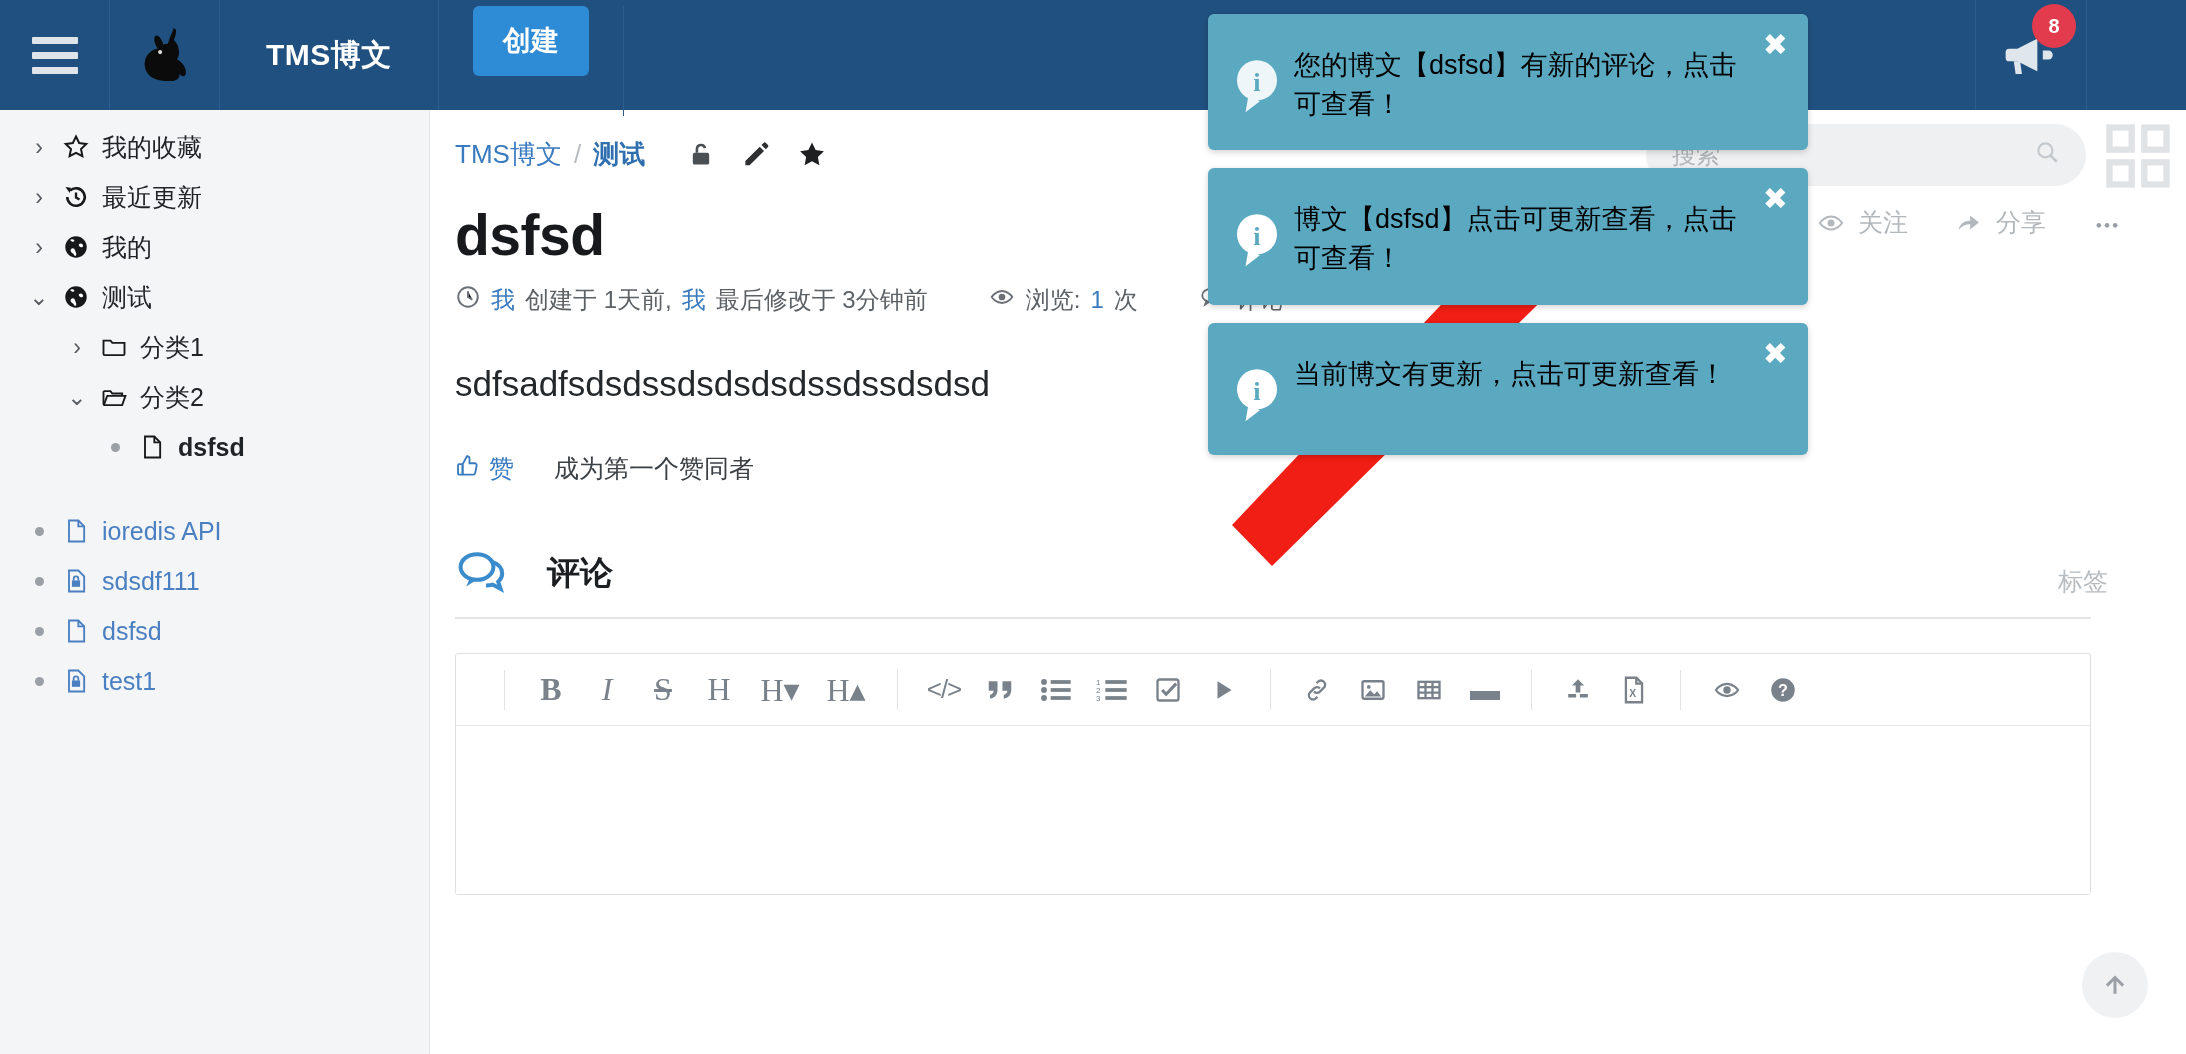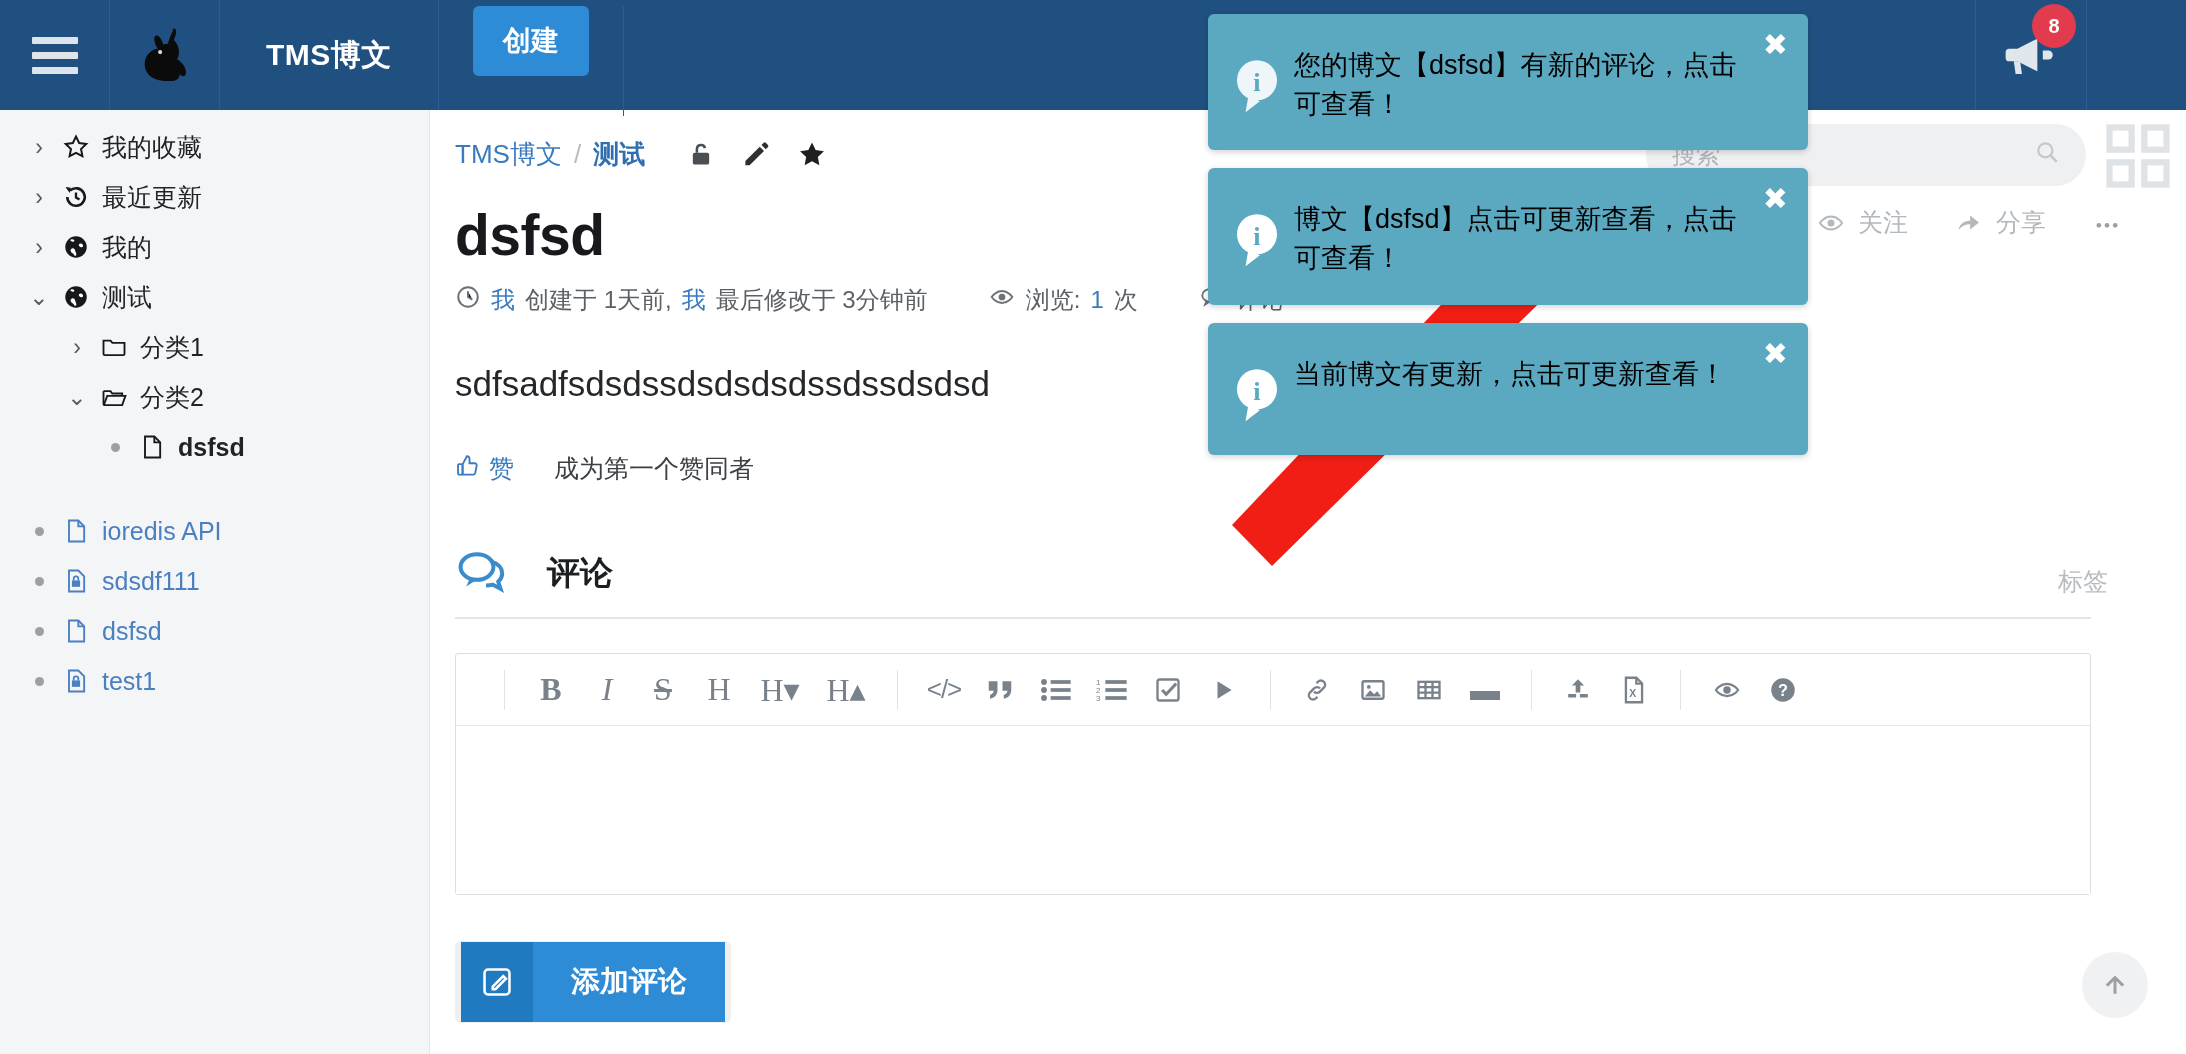--- a/index.html
+++ b/index.html
@@ -629,29 +629,20 @@
                 <circle cx="12" cy="12" r="9.4" fill="#79828a"></circle>
                 <text x="12" y="17" font-size="13" fill="#ffffff" font-family="Liberation Sans" font-weight="bold" text-anchor="middle">?</text>
               </svg>
           </div>
         </div>
         <div class="ed-area">
           <textarea placeholder="" style=""></textarea>
         </div>
       </div>
 
-      <button class="btn-addcmt">
-        <span class="ic">
-          <svg width="34" height="34" viewBox="0 0 24 24">
-              <rect x="3.2" y="3.2" width="17.6" height="17.6" rx="2.4" fill="none" stroke="#ffffff" stroke-width="1.8"></rect>
-              <path fill="none" stroke="#ffffff" stroke-width="1.8" d="M9 15.2l7.4-7.4 1.9 1.9-7.4 7.4H9z"></path>
-            </svg>
-        </span>
-        <span class="lb">添加评论</span>
-      </button>
 
     </div>
   </div>
 
   <div class="toast-stack">
     <div class="toast">
       <span class="ti">
         <svg width="58" height="62" viewBox="0 0 24 26">
             <circle cx="12" cy="11" r="8.4" fill="#eef6f9"></circle>
             <path fill="#eef6f9" d="M8.4 17.4l-1.2 7 6-4.6z"></path>

